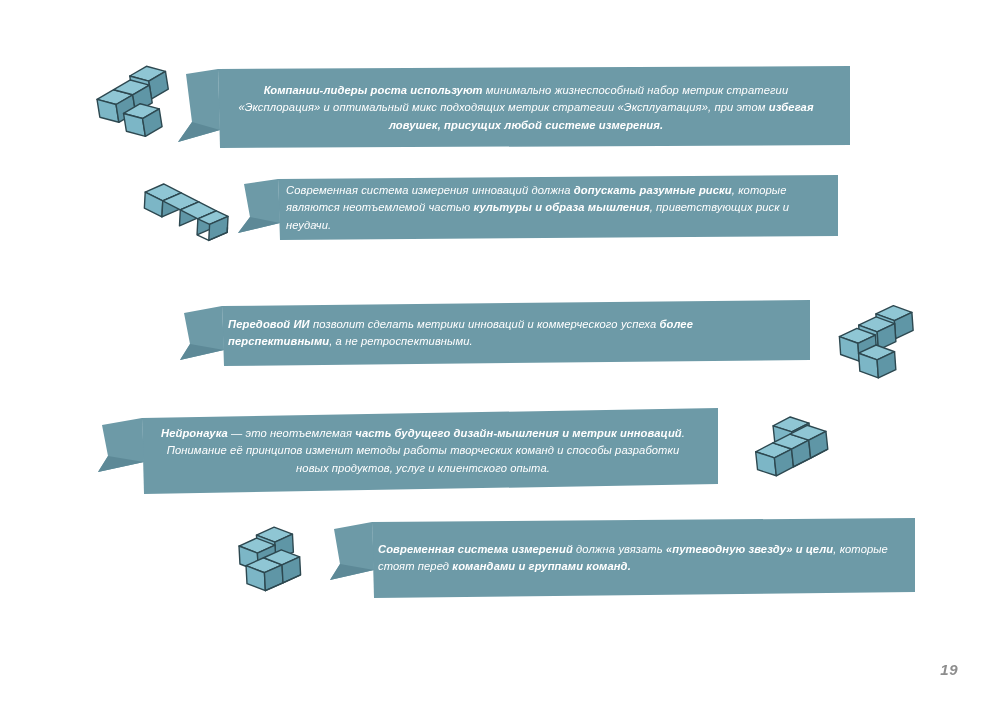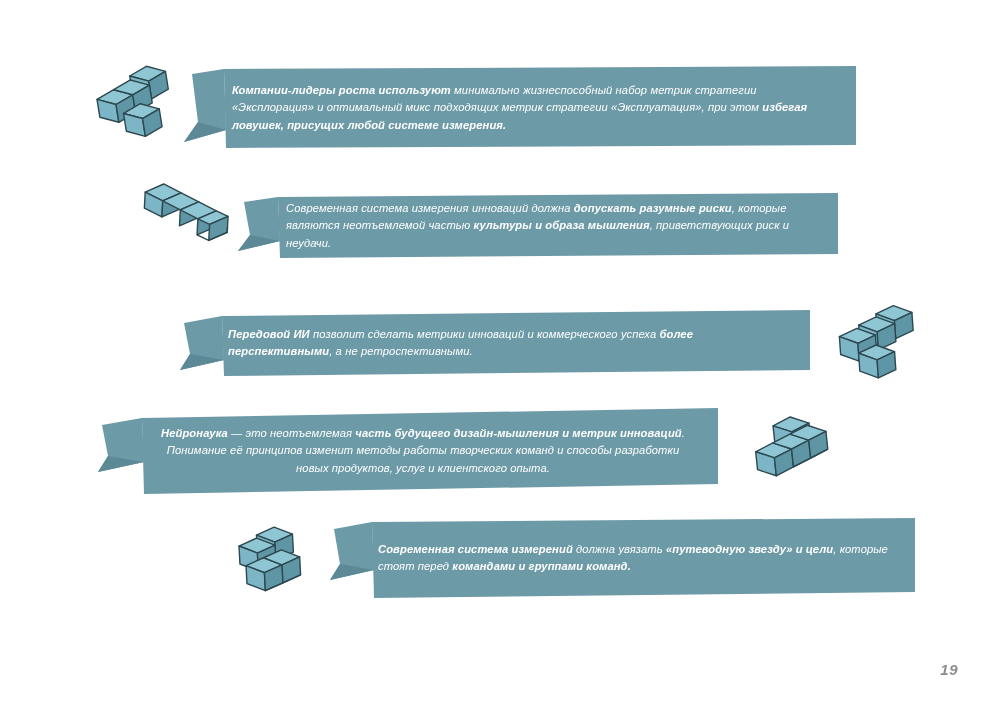--- a/index.html
+++ b/index.html
@@ -38,27 +38,27 @@
     letter-spacing: .1px;
     font-size: 11.2px;
     text-rendering: optimizeLegibility;
   }
   .banner .txt b {
     font-weight: 700;
     font-style: italic;
   }
 
   
-  #banner-1 { left: 184px; top: 66px;  width: 672px; height: 84px; }
+  #banner-1 { left: 178px; top: 66px;  width: 672px; height: 84px; text-align: center; }
   #banner-1 .txt { padding-left: 48px; padding-right: 24px; }
 
-  #banner-2 { left: 238px; top: 193px; width: 600px; height: 66px; }
+  #banner-2 { left: 238px; top: 175px; width: 600px; height: 66px; }
   #banner-2 .txt { padding-left: 48px; padding-right: 22px; }
 
-  #banner-3 { left: 180px; top: 310px; width: 630px; height: 66px; }
+  #banner-3 { left: 180px; top: 300px; width: 630px; height: 66px; }
   #banner-3 .txt { padding-left: 48px; padding-right: 22px; }
 
   #banner-4 { left: 98px;  top: 408px; width: 620px; height: 86px; }
   #banner-4 .txt { padding-left: 52px; padding-right: 22px; text-align: center; }
 
   #banner-5 { left: 330px; top: 518px; width: 585px; height: 80px; }
   #banner-5 .txt { padding-left: 48px; }
 
   
   .blocks {

